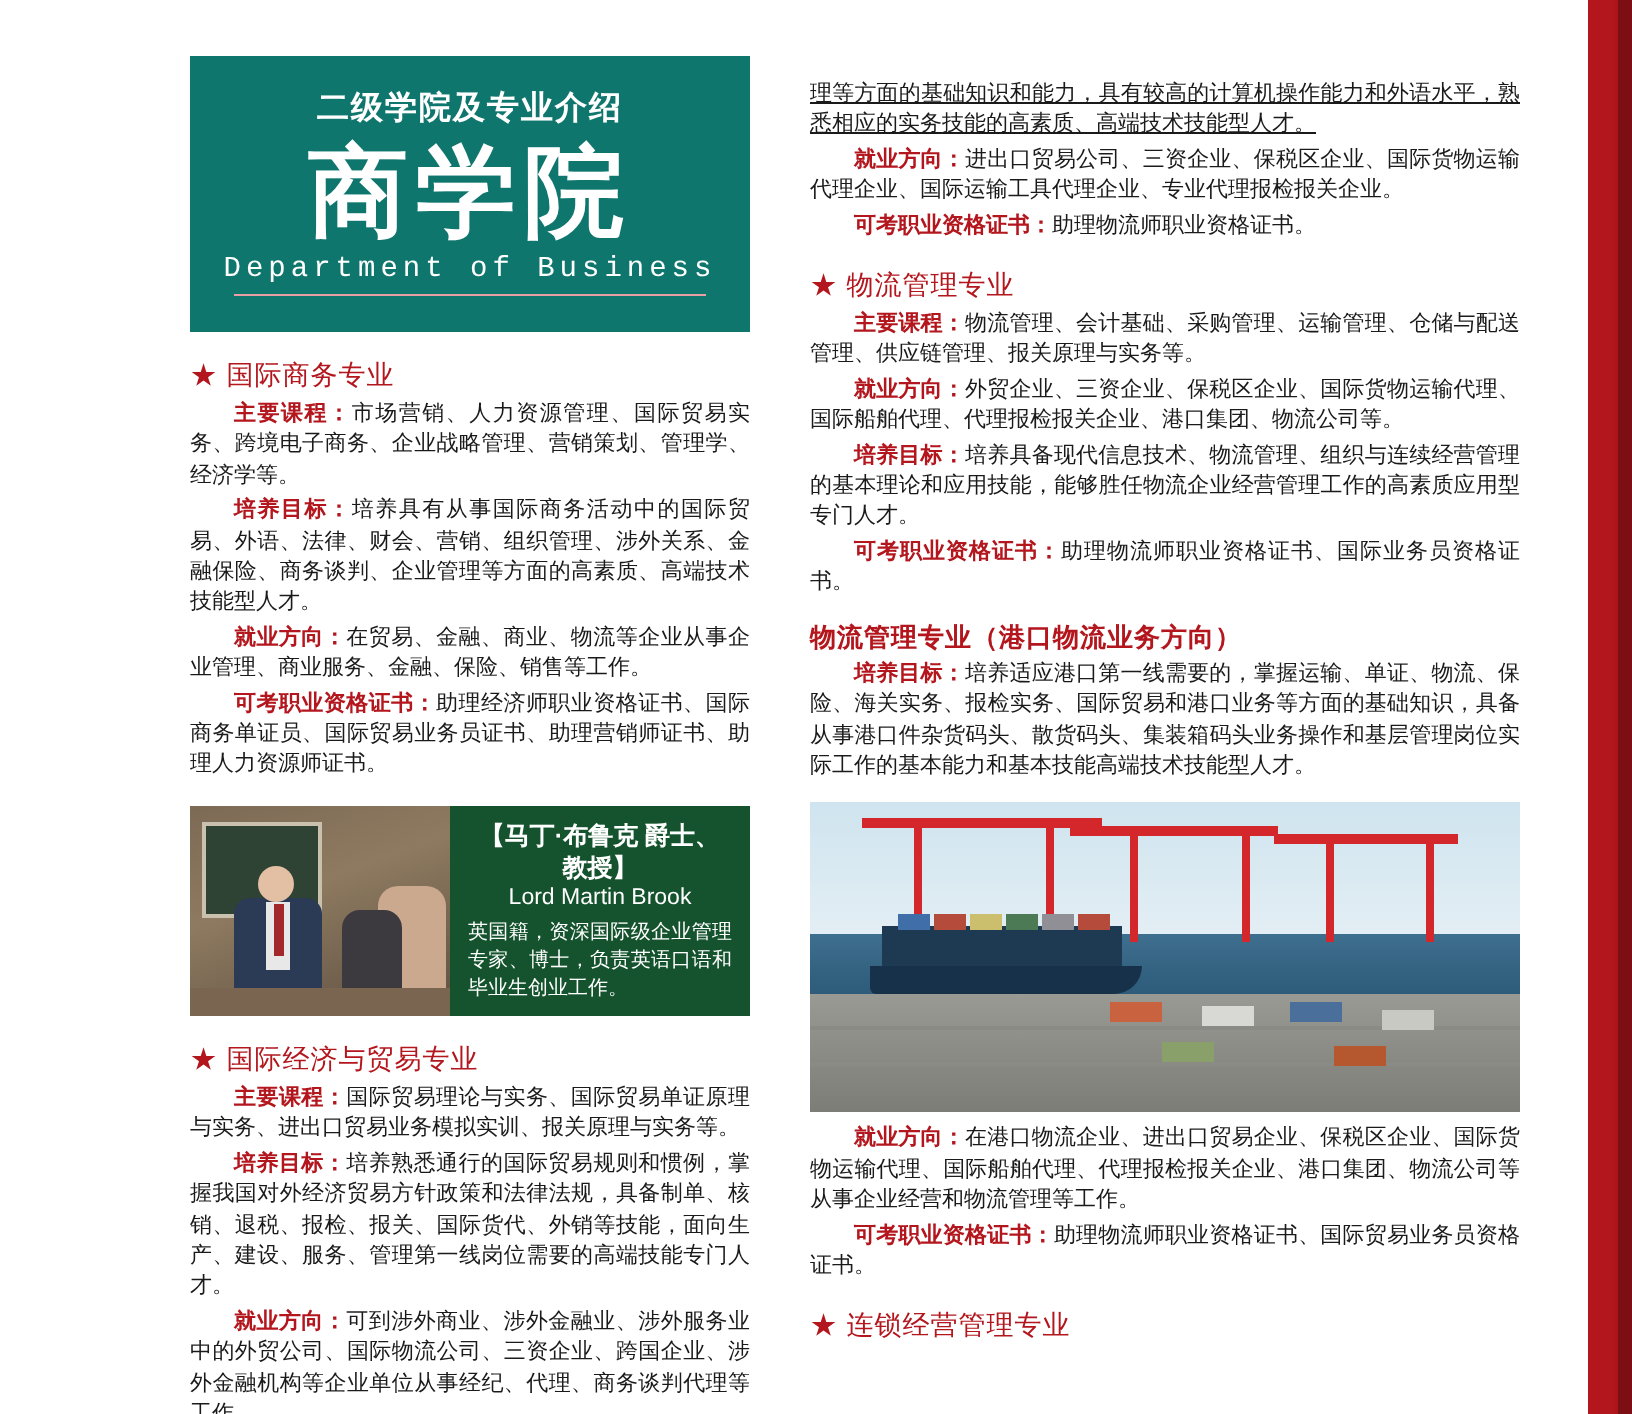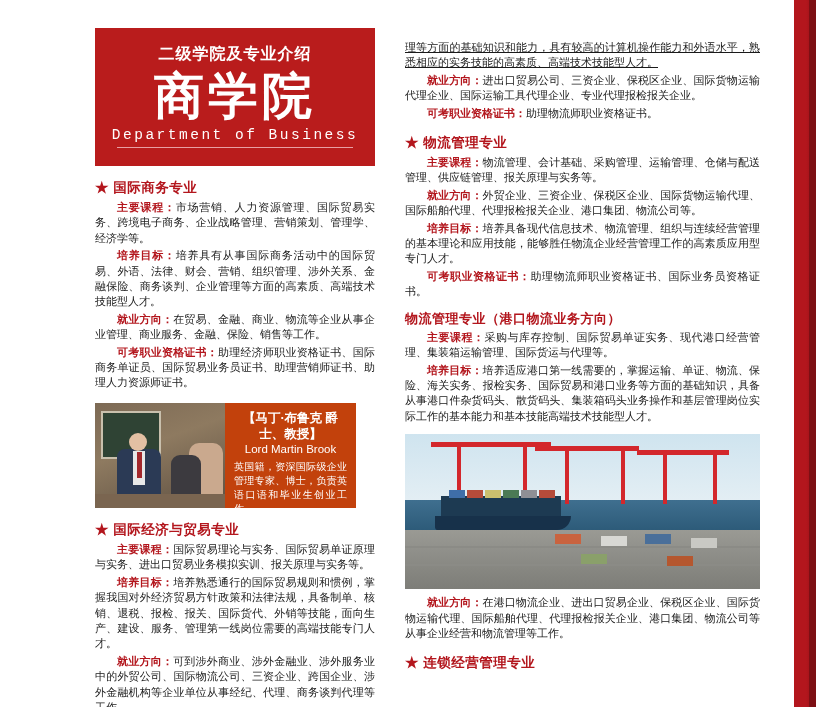--- a/index.html
+++ b/index.html
@@ -29,21 +29,21 @@
   }
   .col-left {
     position:absolute; left:95px; top:28px; width:280px; height:660px;
   }
   .col-right {
     position:absolute; left:405px; top:40px; width:355px; height:660px;
   }
 
   
   .hero {
-    background:#b91c1c;
+    background:#0f766e;
     width:280px; height:138px;
     color:#fff;
     padding: 14px 0 0 0;
     text-align:center;
     position:relative;
   }
   .hero-sub {
     font-size:16px; font-weight:bold; letter-spacing:1px;
     color:#ffffff; margin: 2px 0 0 0;
   }
@@ -54,21 +54,21 @@
   .hero-en {
     font-size:14.5px; letter-spacing:2.5px; margin-top:2px;
     font-family: "Liberation Mono", monospace;
   }
   .hero-rule {
     width:236px; height:1px; background:#e8a0a4; margin:4px auto 0 auto;
   }
 
   
   .sec {
-    color:#b3161d; font-weight:bold; font-size:13.5px;
+    color:#b3161d; font-weight:normal; font-size:13.5px;
     margin: 13px 0 3px 0; letter-spacing:0.5px;
   }
   .sec.sub-inline {
     color:#b3161d; font-weight:bold; font-size:13px; margin:10px 0 2px 0;
   }
   p.body {
     font-size:11px; line-height:15.4px; color:#1a1a1a;
     margin:0 0 2px 0; text-align:justify;
     text-indent: 22px;
   }
@@ -113,21 +113,21 @@
   }
   .prof-photo .st2 {
     position:absolute; right:24px; top:52px; width:30px; height:53px;
     background:#3c3a3f; border-radius:9px 9px 0 0;
   }
   .prof-photo .desk {
     position:absolute; left:0; bottom:0; width:130px; height:14px;
     background:#7a6550;
   }
   .prof-info {
-    width:131px; height:105px; background:#c2410c; color:#fff;
+    width:150px; height:105px; background:#14532d; color:#fff;
     padding:7px 9px 6px 9px;
   }
   .prof-name-cn {
     font-size:12.5px; font-weight:bold; text-align:center; line-height:16px;
   }
   .prof-name-en {
     font-size:11.5px; text-align:center; line-height:15px; margin-bottom:3px;
   }
   .prof-desc {
     font-size:10px; line-height:14px; text-align:justify;
@@ -228,21 +228,20 @@
       <p class="body"><span class="lbl">就业方向：</span><span>进出口贸易公司、三资企业、保税区企业、国际货物运输代理企业、国际运输工具代理企业、专业代理报检报关企业。</span></p>
       <p class="body"><span class="lbl">可考职业资格证书：</span><span>助理物流师职业资格证书。</span></p>
 
       <div class="sec">★ 物流管理专业</div>
       <p class="body"><span class="lbl">主要课程：</span><span>物流管理、会计基础、采购管理、运输管理、仓储与配送管理、供应链管理、报关原理与实务等。</span></p>
       <p class="body"><span class="lbl">就业方向：</span><span>外贸企业、三资企业、保税区企业、国际货物运输代理、国际船舶代理、代理报检报关企业、港口集团、物流公司等。</span></p>
       <p class="body"><span class="lbl">培养目标：</span><span>培养具备现代信息技术、物流管理、组织与连续经营管理的基本理论和应用技能，能够胜任物流企业经营管理工作的高素质应用型专门人才。</span></p>
       <p class="body"><span class="lbl">可考职业资格证书：</span><span>助理物流师职业资格证书、国际业务员资格证书。</span></p>
 
       <div class="sec sub-inline">物流管理专业（港口物流业务方向）</div>
-      <p class="body"><span class="lbl">主要课程：</span><span>采购与库存控制、国际贸易单证实务、现代港口经营管理、集装箱运输管理、国际货运与代理等。</span></p>
       <p class="body"><span class="lbl">培养目标：</span><span>培养适应港口第一线需要的，掌握运输、单证、物流、保险、海关实务、报检实务、国际贸易和港口业务等方面的基础知识，具备从事港口件杂货码头、散货码头、集装箱码头业务操作和基层管理岗位实际工作的基本能力和基本技能高端技术技能型人才。</span></p>
 
       <div class="port-photo">
         <div class="sky"></div>
         <div class="sea"></div>
         <div class="dock"></div>
 
         <div class="crane-top" style="left:26px; width:120px;"></div>
         <div class="crane" style="left:52px;"></div>
         <div class="crane" style="left:118px;"></div>
@@ -267,19 +266,20 @@
 
         <div class="truck" style="left:150px; top:100px; background:#c9633f;"></div>
         <div class="truck" style="left:196px; top:102px; background:#d8d8d4;"></div>
         <div class="truck" style="left:240px; top:100px; background:#4a6f9a;"></div>
         <div class="truck" style="left:286px; top:104px; background:#c9c9c4;"></div>
         <div class="truck" style="left:176px; top:120px; background:#8aa06a;"></div>
         <div class="truck" style="left:262px; top:122px; background:#b5572f;"></div>
       </div>
 
       <p class="body"><span class="lbl">就业方向：</span><span>在港口物流企业、进出口贸易企业、保税区企业、国际货物运输代理、国际船舶代理、代理报检报关企业、港口集团、物流公司等从事企业经营和物流管理等工作。</span></p>
+      <p class="body"><span class="lbl">可考职业资格证书：</span><span>助理物流师职业资格证书、国际贸易业务员资格证书。</span></p>
 
       <div class="sec">★ 连锁经营管理专业</div>
 
     </div>
 
   </div>
 </div>
 
 </body></html>

